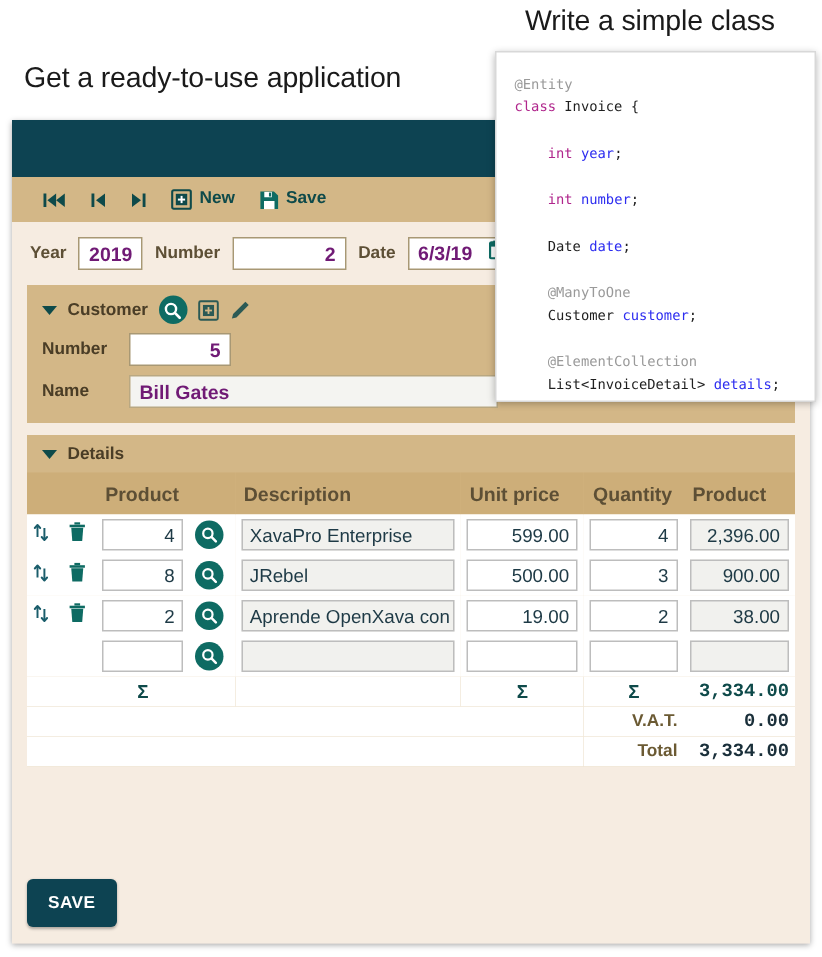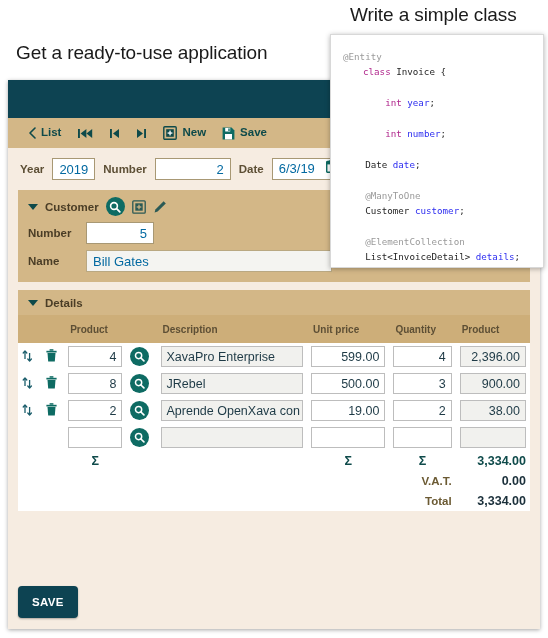--- a/index.html
+++ b/index.html
@@ -104,24 +104,25 @@
     color: #5d4f35;
     font-weight: bold;
     white-space: nowrap;
   }
   .fld-input {
     border: 1px solid #a89874;
     background: #ffffff;
     height: 22px;
     line-height: 22px;
     font-size: 13px;
-    color: #0369a1;
+    color: #701a75;
     padding: 0 6px;
     box-sizing: border-box;
     font-family: "Liberation Sans", sans-serif;
+    font-weight: bold;
   }
   .fld-num { text-align: right; }
   #inp-year { width: 43px; }
   #inp-number { width: 76px; }
   #inp-date {
     width: 73px;
     display: flex;
     align-items: center;
     justify-content: space-between;
     padding: 0 5px 0 6px;
@@ -180,21 +181,21 @@
   #details-group { padding-bottom: 0; margin-bottom: 0; }
   #details-table-wrap { margin: 0 -10px 0 -10px; }
   table.grid {
     border-collapse: collapse;
     width: 100%;
     table-layout: fixed;
   }
   table.grid th {
     background: #cdae79;
     color: #5d4f35;
-    font-size: 10px;
+    font-size: 13px;
     font-weight: bold;
     text-align: left;
     padding: 6px 6px;
     height: 16px;
   }
   table.grid tbody { background: #ffffff; }
   table.grid td {
     padding: 3px 4px;
     vertical-align: middle;
     background: #ffffff;
@@ -239,20 +240,21 @@
     font-size: 11.5px;
     font-weight: bold;
     padding-right: 8px;
   }
   .tot-value {
     text-align: right;
     color: #1a2f3a;
     font-size: 12.5px;
     font-weight: bold;
     padding-right: 8px;
+    font-family: Liberation Mono, monospace;
   }
 
   
   #bottom-bar {
     position: absolute;
     left: 0; bottom: 0;
     width: 100%;
     height: 54px;
     background: #f6ece1;
     display: flex;
@@ -287,49 +289,41 @@
   }
   #code-pre {
     margin: 0;
     font-family: "DejaVu Sans Mono", monospace;
     font-size: 9.2px;
     line-height: 15.4px;
     white-space: pre;
     color: #1f1f1f;
   }
   .k-ann { color: #9a9a9a; margin-top: 28px; }
-  .k-kw  { color: #b0268c; margin-left: 20px; }
+  .k-kw  { color: #b0268c; }
   .k-id  { color: #2d2df0; }
   .k-pl  { color: #1f1f1f; }
 </style>
 </head>
 <body>
 
 <div id="root">
 
   <div class="caption" id="caption-code">Write a simple class</div>
   <div class="caption" id="caption-app">Get a ready-to-use application</div>
 
   <div id="app-window">
 
     <div id="app-titlebar">
       <span id="app-title">Invoices</span>
       <span class="star-icon">☆</span>
     </div>
 
     <div id="app-toolbar">
 
-      <div class="tb-btn">
-        <span>
-          <svg width="8" height="12" viewBox="0 0 8 12">
-              <path d="M7 1 L2 6 L7 11" stroke="#0e4a4a" stroke-width="1.6" fill="none" stroke-linecap="round" stroke-linejoin="round"></path>
-            </svg>
-        </span>
-        <span class="tb-label">List</span>
-      </div>
 
       <div class="tb-btn">
         <span>
           <svg width="16" height="11" viewBox="0 0 16 11">
             <rect x="1" y="1" width="1.9" height="9" fill="#0e4a4a"></rect>
             <path d="M9.4 1 L9.4 10 L3.6 5.5 Z" fill="#0e4a4a"></path>
             <path d="M15.2 1 L15.2 10 L9.4 5.5 Z" fill="#0e4a4a"></path>
           </svg>
         </span>
       </div>

